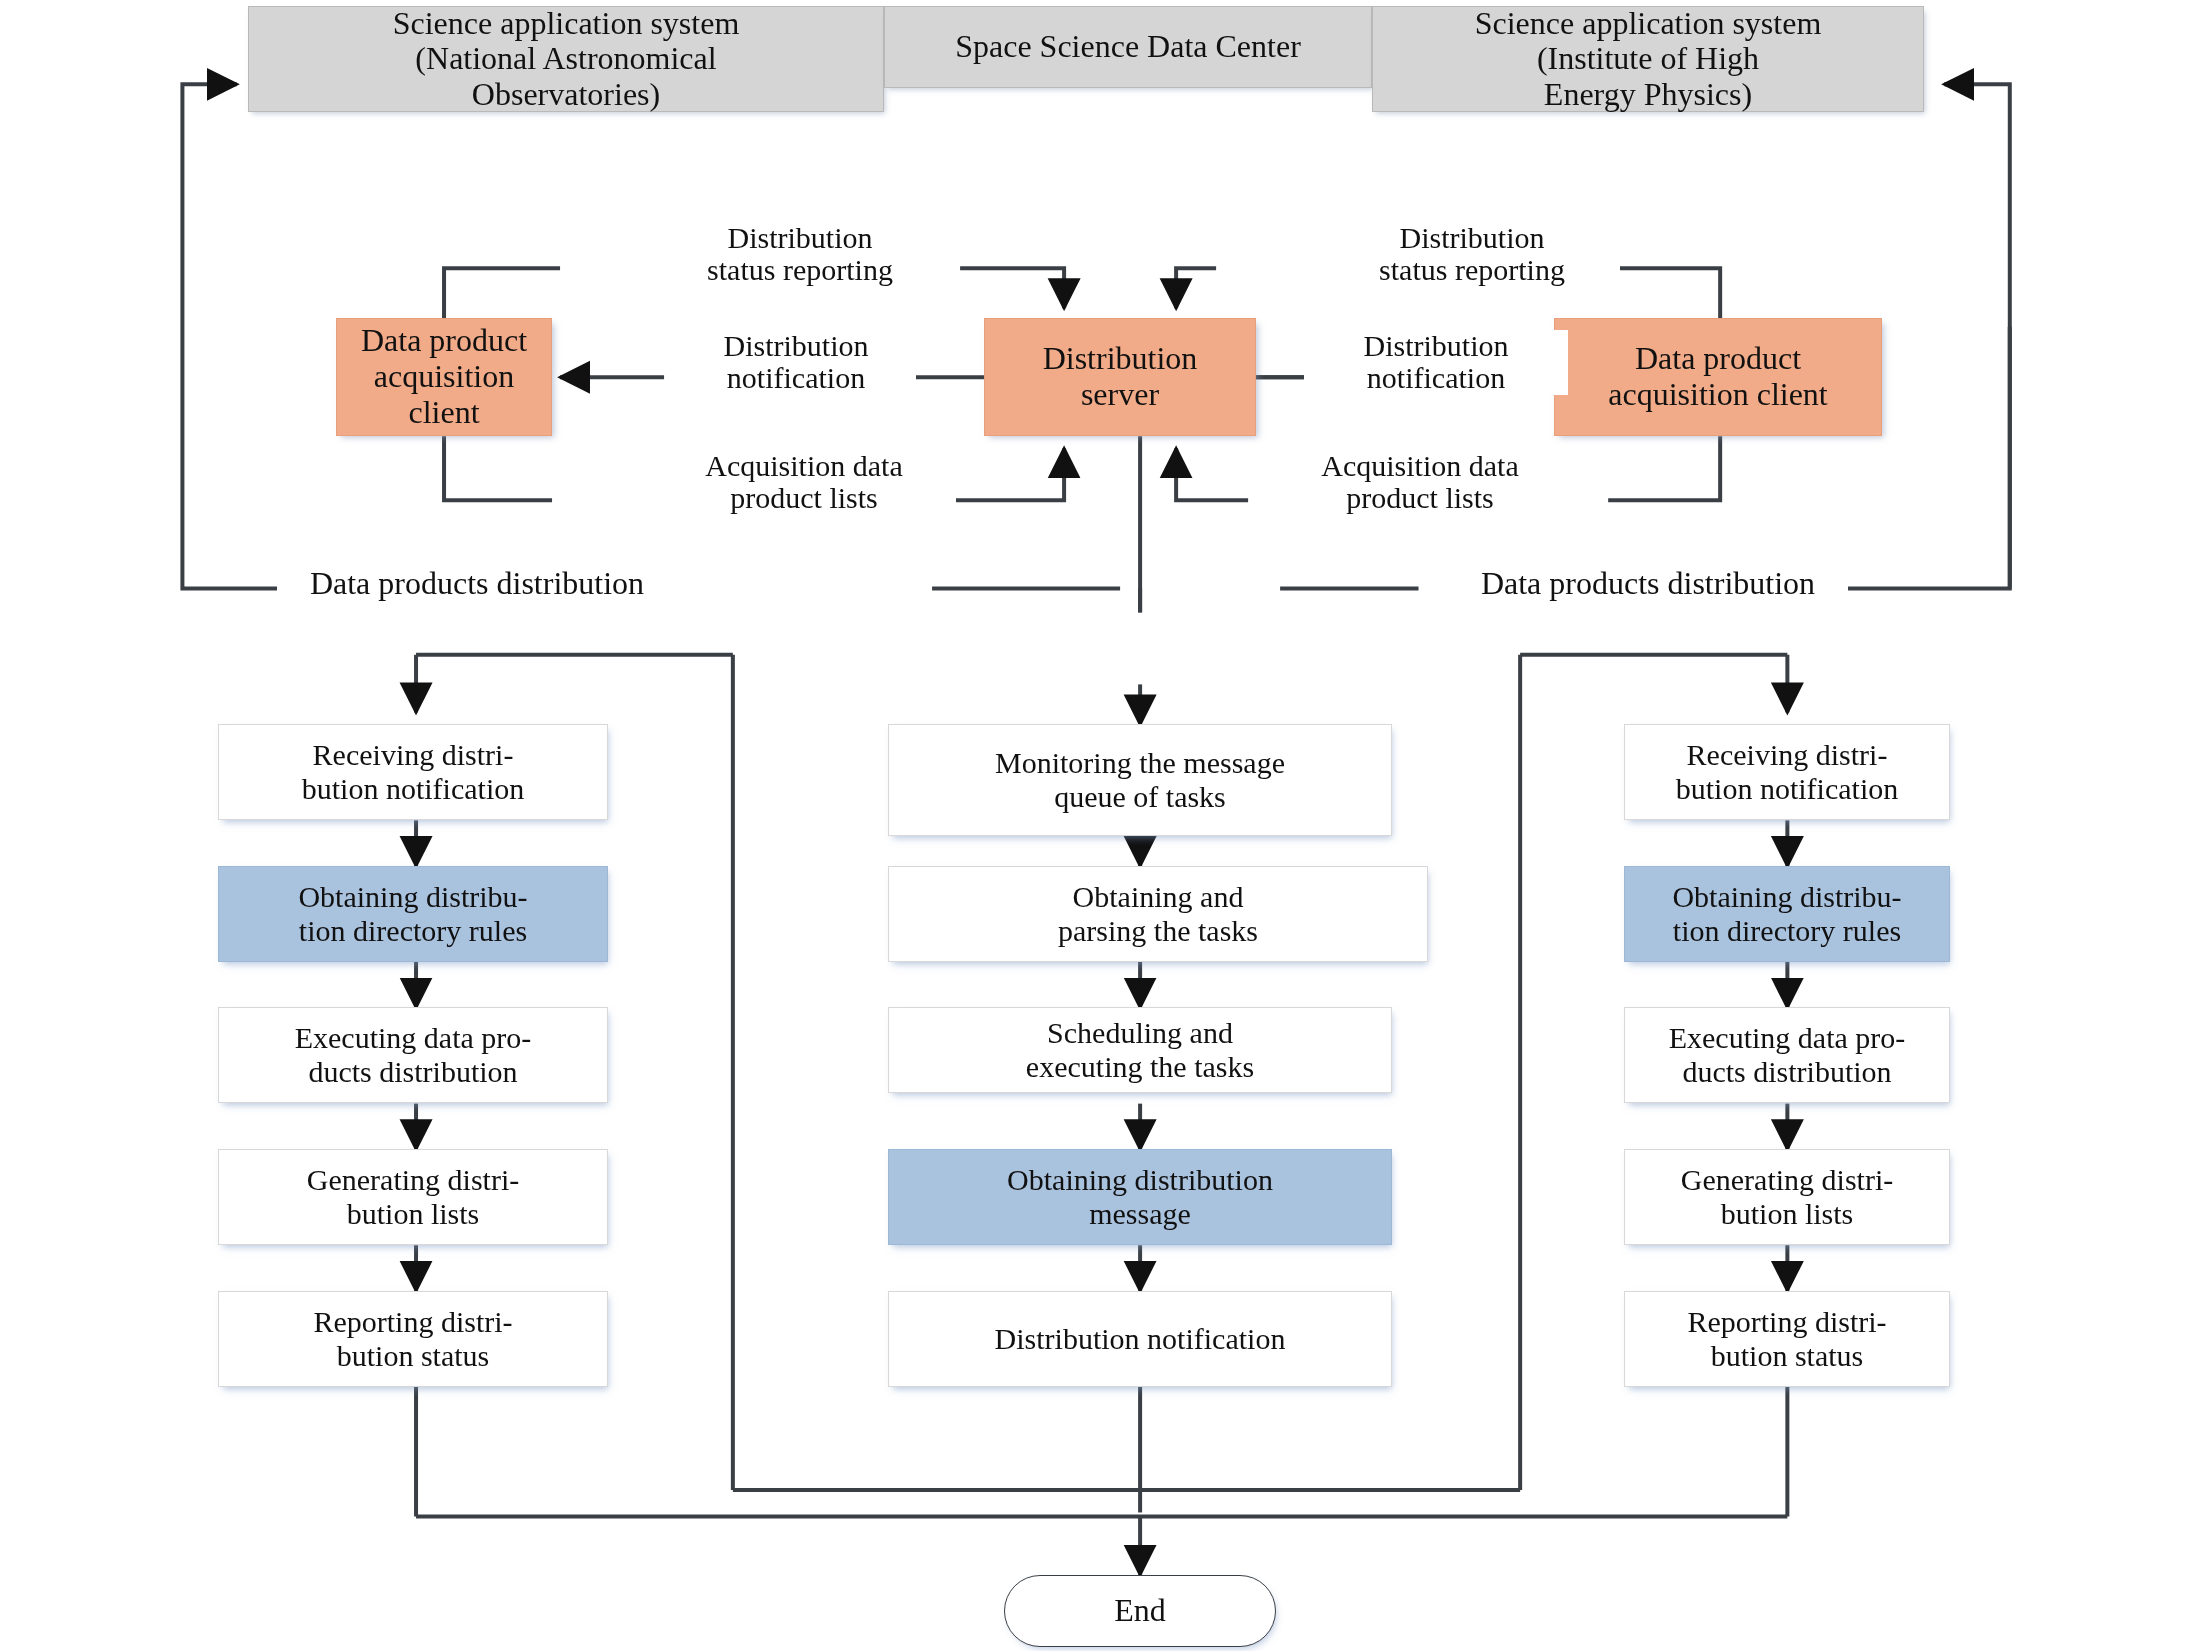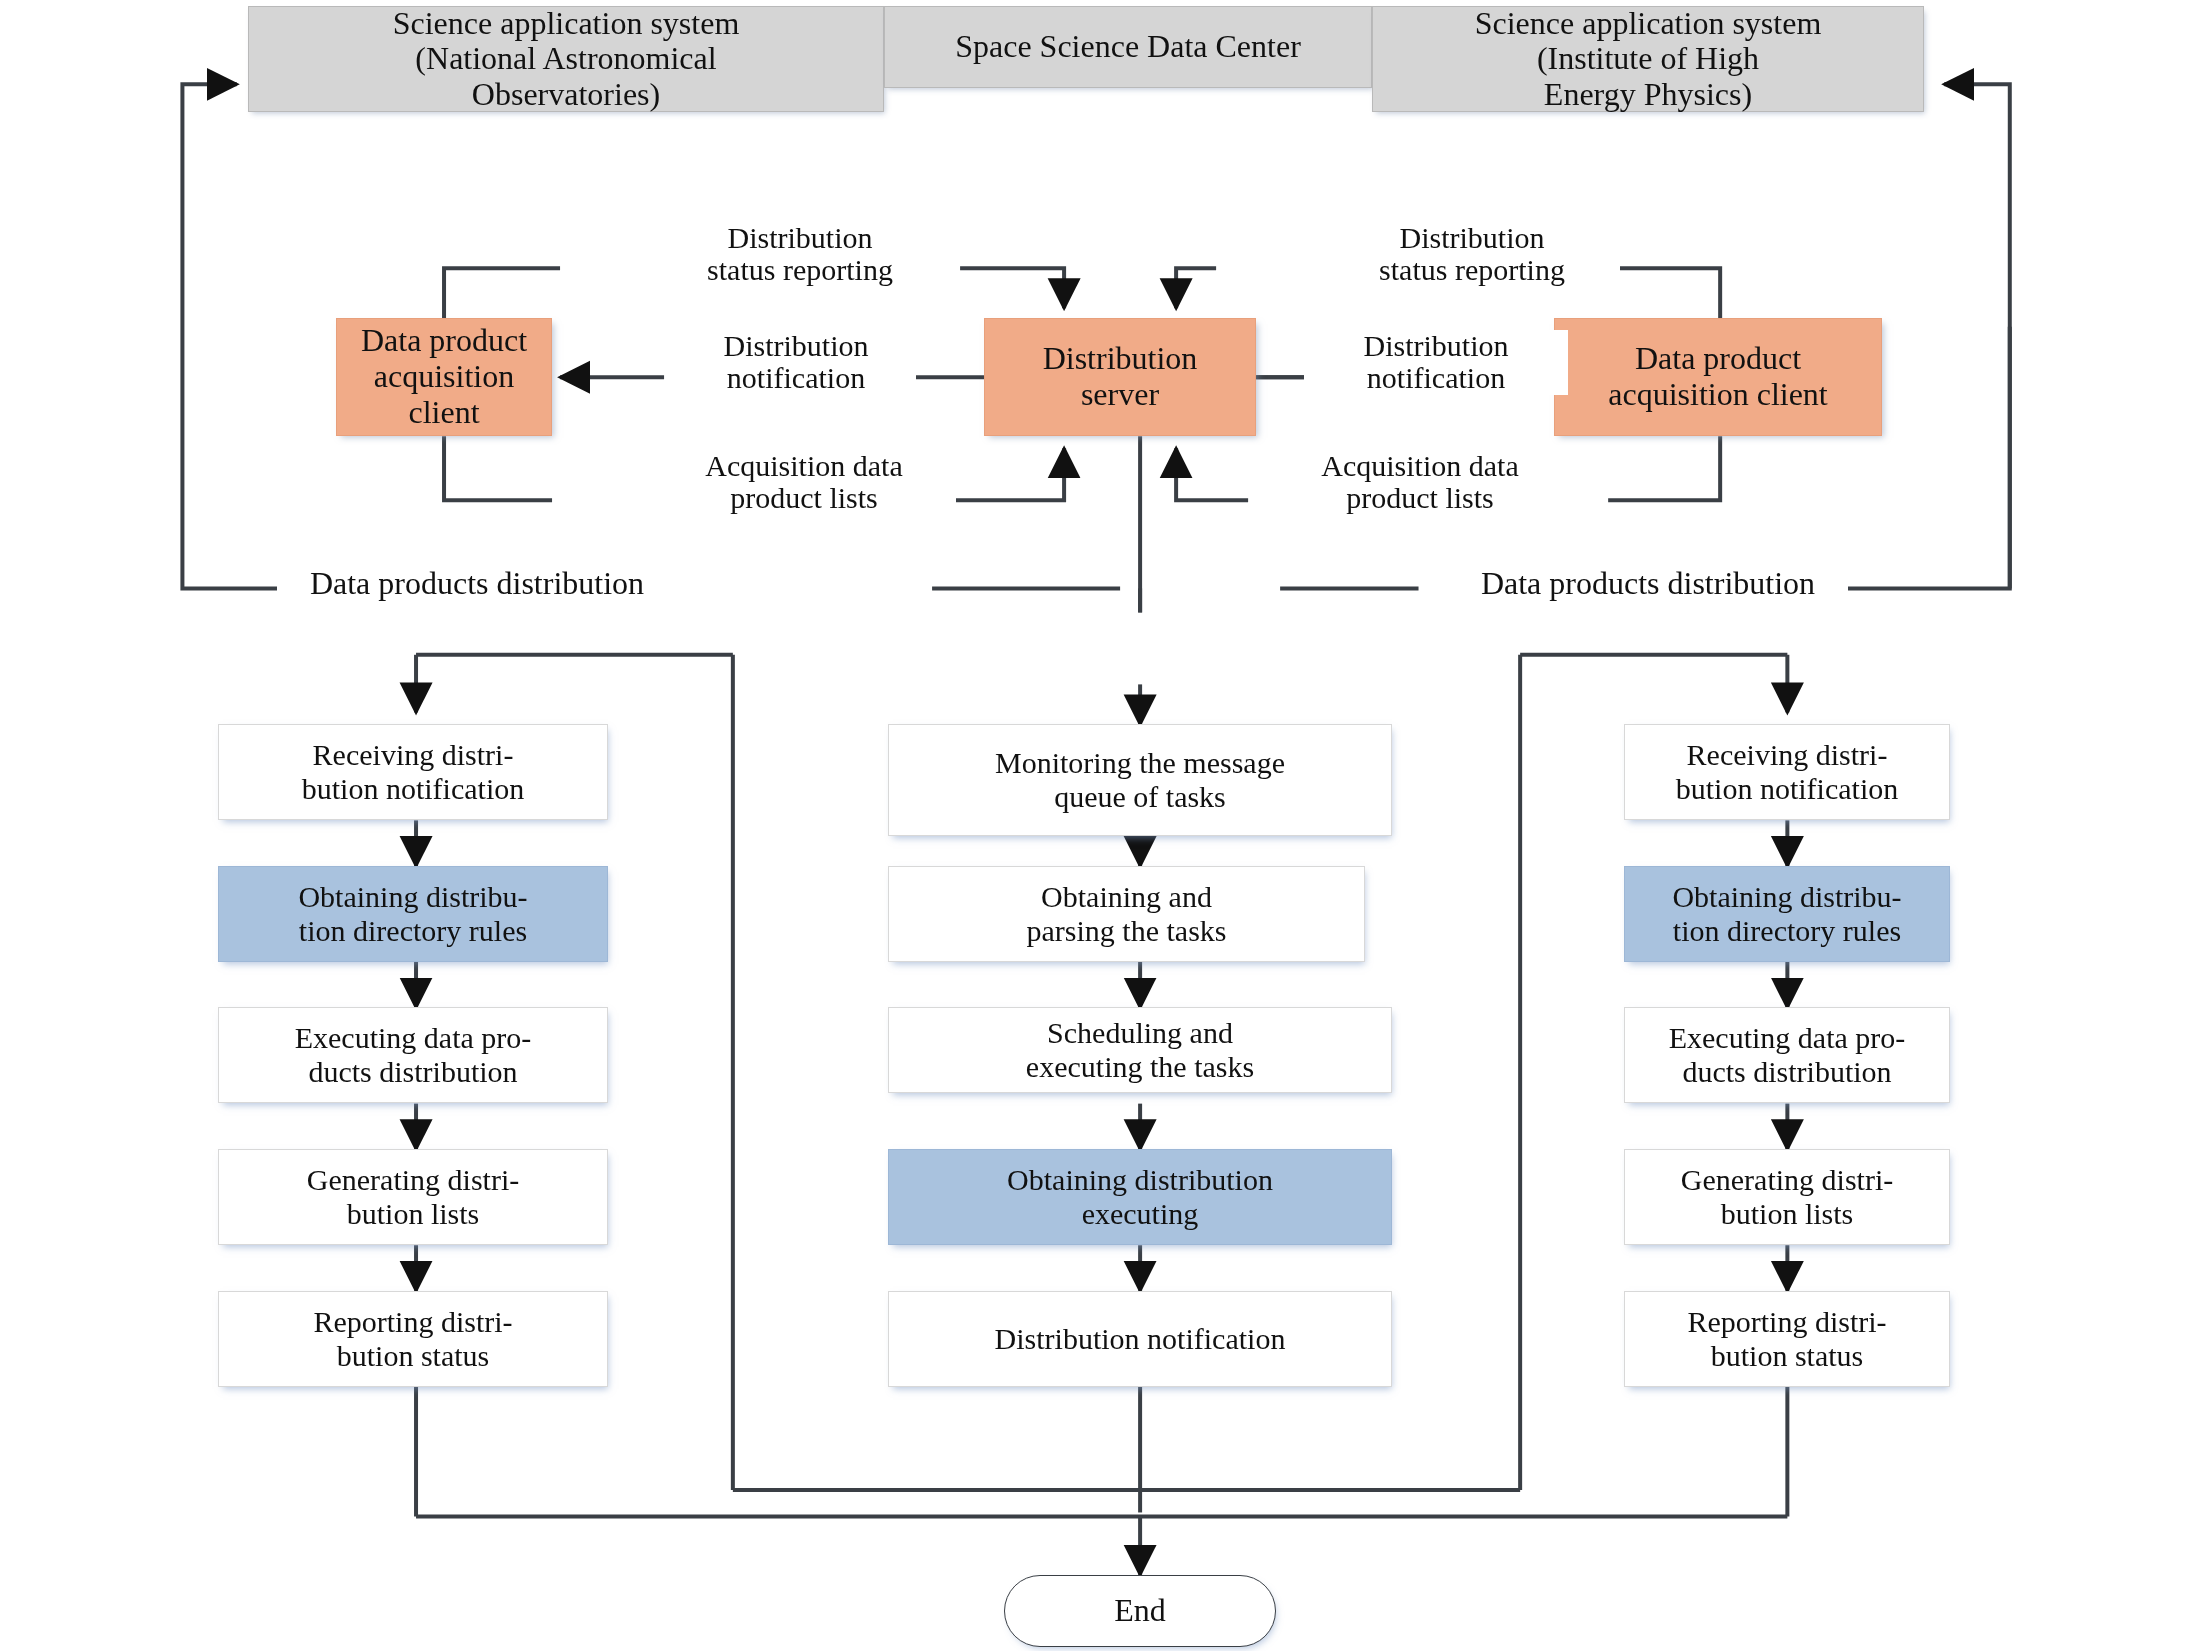--- a/index.html
+++ b/index.html
@@ -215,31 +215,31 @@
   </div>
   <div class="box flow" style="left:218px;top:1291px;width:390px;height:96px;">
     <span>Reporting distri-
 bution status</span>
   </div>
 
   <div class="box flow" style="left:888px;top:724px;width:504px;height:112px;">
     <span>Monitoring the message
 queue of tasks</span>
   </div>
-  <div class="box flow" style="left:888px;top:866px;width:477px;height:96px;">
+  <div class="box flow" style="left:888px;top:866px;width:540px;height:96px;">
     <span>Obtaining and
 parsing the tasks</span>
   </div>
   <div class="box flow" style="left:888px;top:1007px;width:504px;height:86px;">
     <span>Scheduling and
 executing the tasks</span>
   </div>
   <div class="box flow blue" style="left:888px;top:1149px;width:504px;height:96px;">
     <span>Obtaining distribution
-executing</span>
+message</span>
   </div>
   <div class="box flow" style="left:888px;top:1291px;width:504px;height:96px;">
     <span>Distribution notification</span>
   </div>
 
   <div class="box flow" style="left:1624px;top:724px;width:326px;height:96px;">
     <span>Receiving distri-
 bution notification</span>
   </div>
   <div class="box flow blue" style="left:1624px;top:866px;width:326px;height:96px;">

